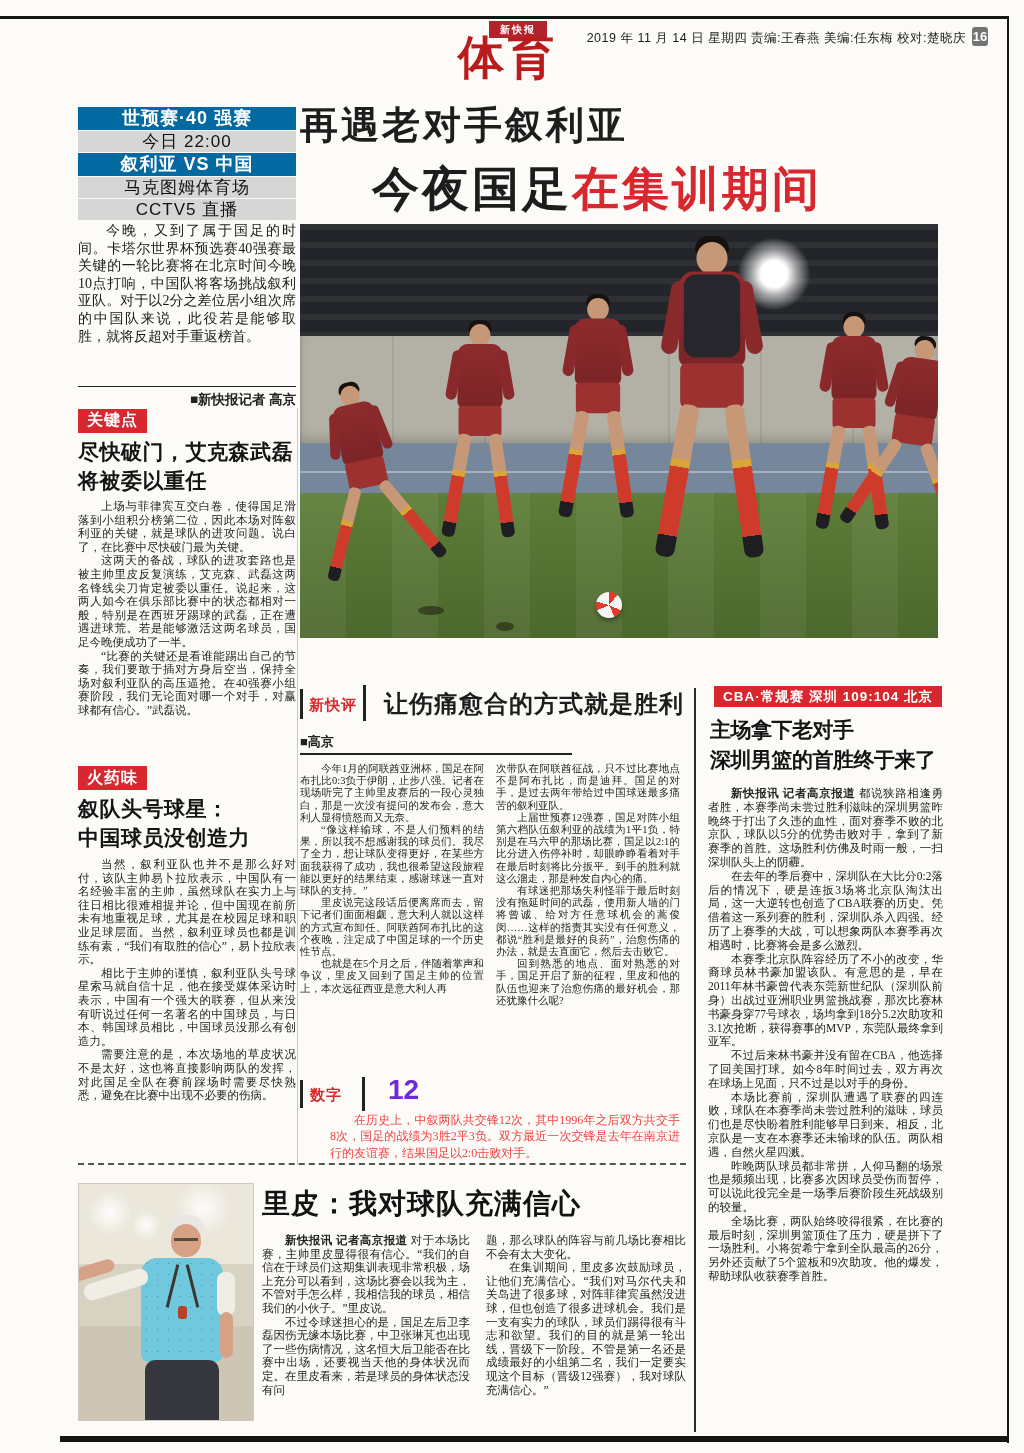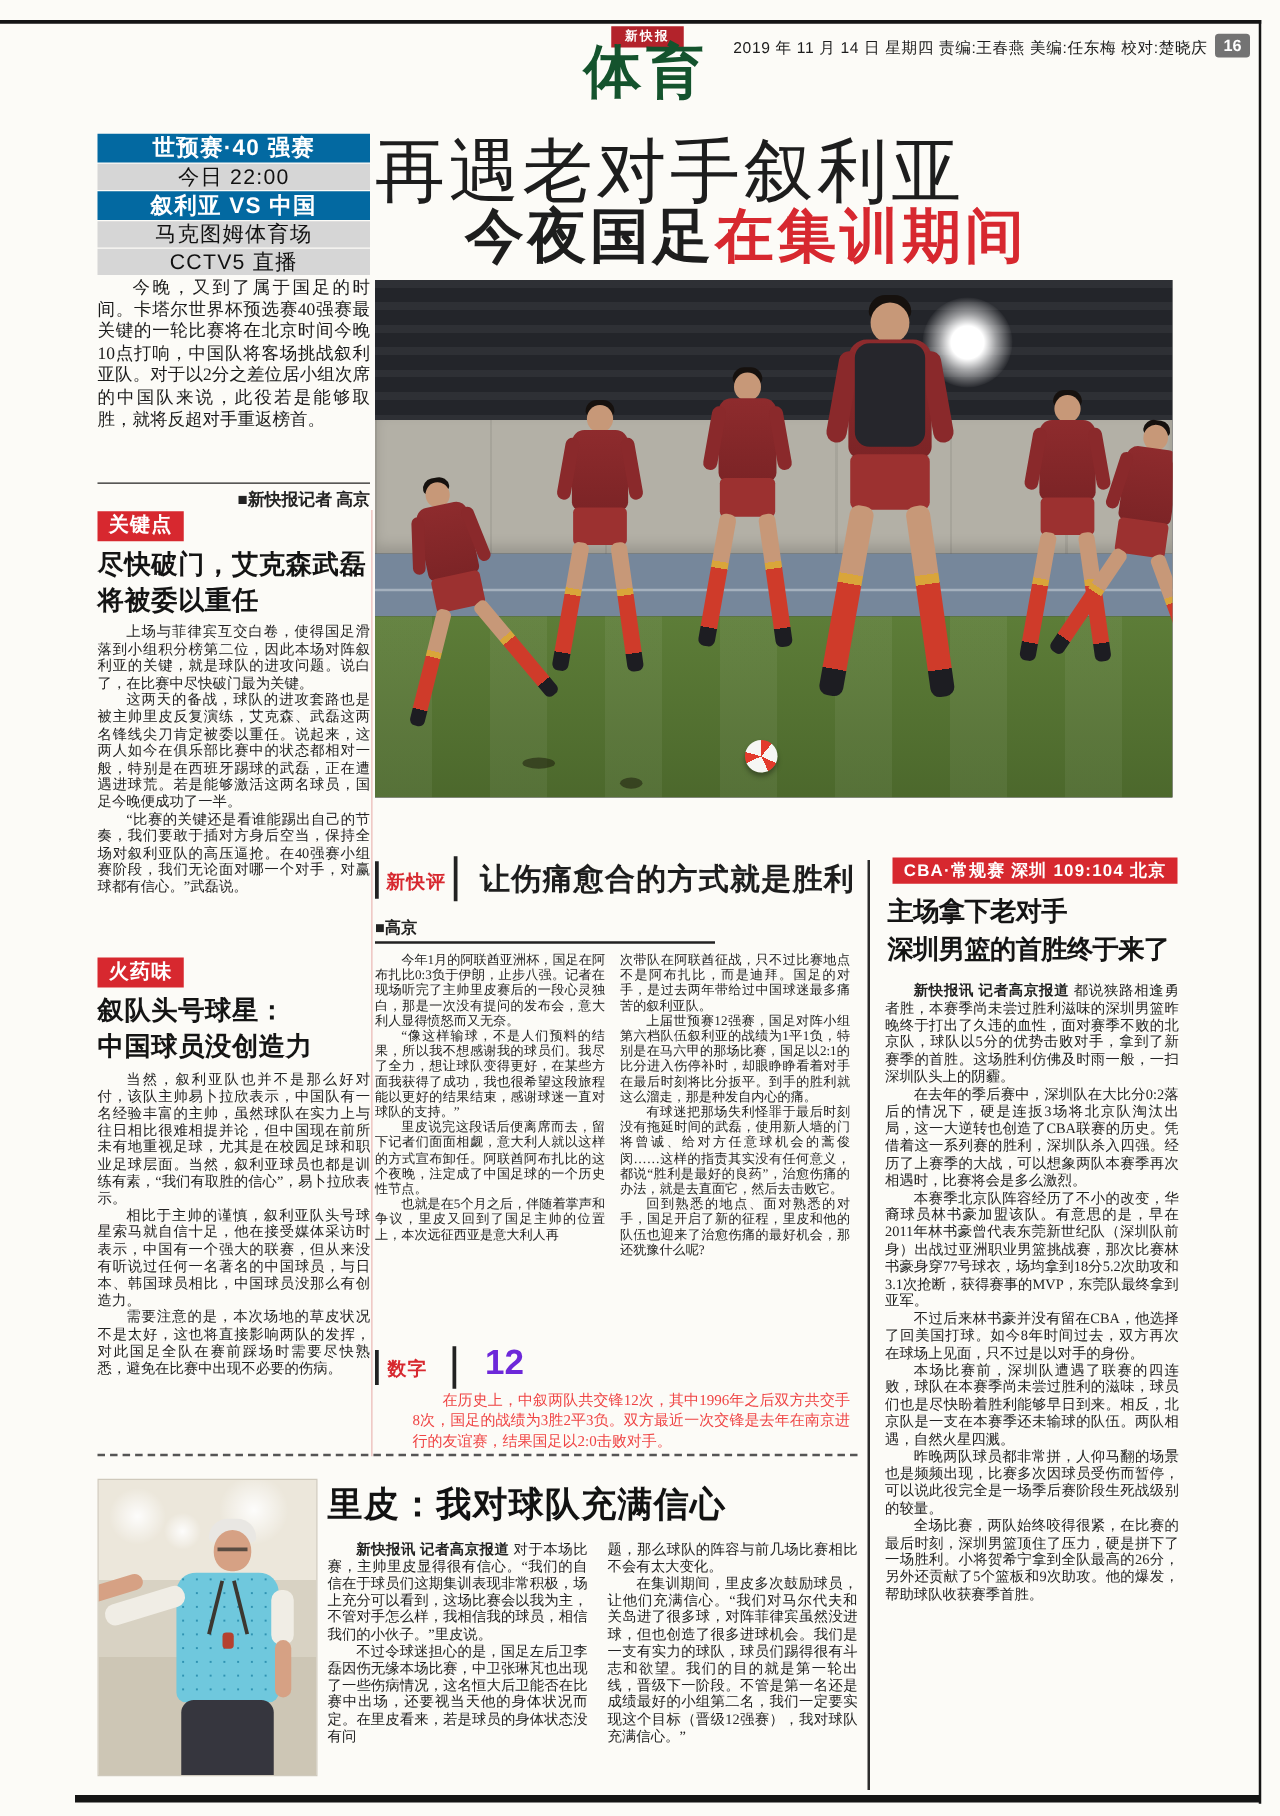--- a/index.html
+++ b/index.html
@@ -5,32 +5,32 @@
   html,body{margin:0;padding:0;background:#e9e7e2;}
   #page{position:relative;width:1024px;height:1453px;margin:0 auto;background:#fcfbf7;overflow:hidden;
         font-family:"Liberation Serif", serif;color:#222;}
   .abs{position:absolute;}
   
   #frame{top:16px;left:0;width:1007px;height:1424px;border-top:3px solid #151515;border-right:2px solid #151515;}
   #bottom-bar{left:60px;top:1436px;width:948px;height:6px;background:#151515;}
   
   #mast-logo{left:489px;top:21px;width:58px;height:17px;background:#b3232b;color:#fff;
              font:bold 10px/17px "Liberation Sans",sans-serif;text-align:center;letter-spacing:2px;}
-  #mast-section{left:458px;top:34px;width:118px;text-align:center;font-weight:bold;font-size:46px;line-height:48px;
-                color:#14532d;letter-spacing:4px;}
+  #mast-section{left:458px;top:34px;width:118px;text-align:left;font-weight:bold;font-size:46px;line-height:48px;
+                color:#b91c1c;letter-spacing:4px;}
   #date-line{top:30px;right:58px;font:12.5px/16px "Liberation Sans",sans-serif;color:#1c1c1c;letter-spacing:.5px;}
-  #page-num{left:972px;top:27px;width:28px;height:19px;background:#737373;color:#fff;border-radius:3px;
+  #page-num{left:972px;top:27px;width:16px;height:19px;background:#737373;color:#fff;border-radius:3px;
             font:bold 13px/19px "Liberation Sans",sans-serif;text-align:center;}
   
   #match-box{left:78px;top:107px;width:218px;}
   .mb-row{margin-bottom:1px;text-align:center;letter-spacing:1px;}
   .mb-red{background:#0369a1;color:#fff;font:bold 18px/23px "Liberation Sans",sans-serif;}
   .mb-gray{background:#d6d6d6;color:#111;font:17px/21px "Liberation Sans",sans-serif;}
   
-  #hl1{left:300px;top:100px;font-weight:normal;font-size:56px;letter-spacing:3px;color:#1d1d1d;}
+  #hl1{left:300px;top:100px;font-weight:bold;font-size:38px;letter-spacing:3px;color:#1d1d1d;}
   #hl2{left:372px;top:158px;font-weight:bold;font-size:47px;letter-spacing:3px;color:#1d1d1d;}
   #hl2 .red{color:#d7282f;}
   
   #lead{left:78px;top:222px;width:218px;font-size:14px;line-height:17.6px;text-align:justify;text-indent:2em;color:#1a1a1a;}
   #lead-rule{left:78px;top:386px;width:218px;border-top:1.5px solid #222;}
   #lead-byline{left:78px;top:391px;width:218px;text-align:right;font-weight:bold;font-size:13.5px;}
   
   .tag{background:#d7282f;color:#fff;font:bold 16px/22px "Liberation Sans",sans-serif;padding:1px 9px;letter-spacing:1px;}
   .sec-title{font-family:"Liberation Sans",sans-serif;font-weight:bold;font-size:21px;line-height:29px;color:#141414;letter-spacing:.5px;}
   .body-col{font-size:11.5px;line-height:13.6px;text-align:justify;color:#232323;}

